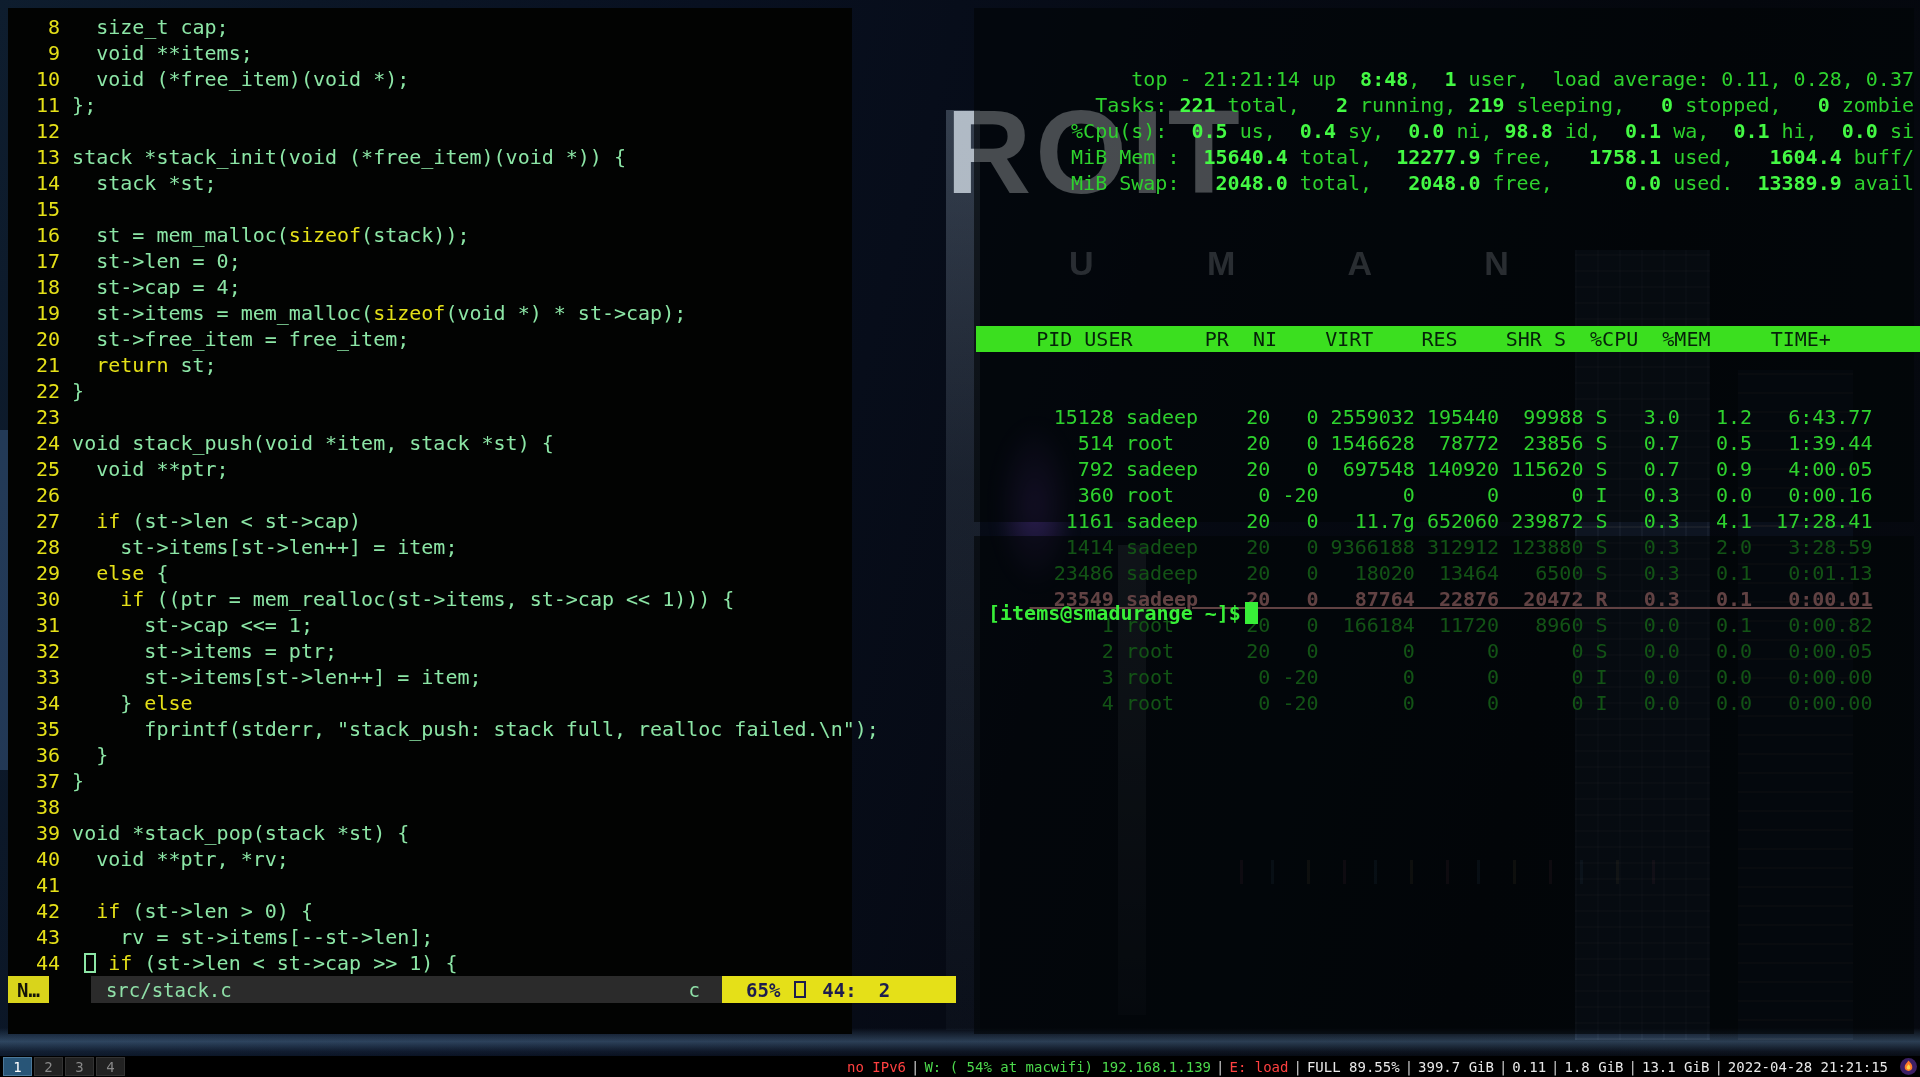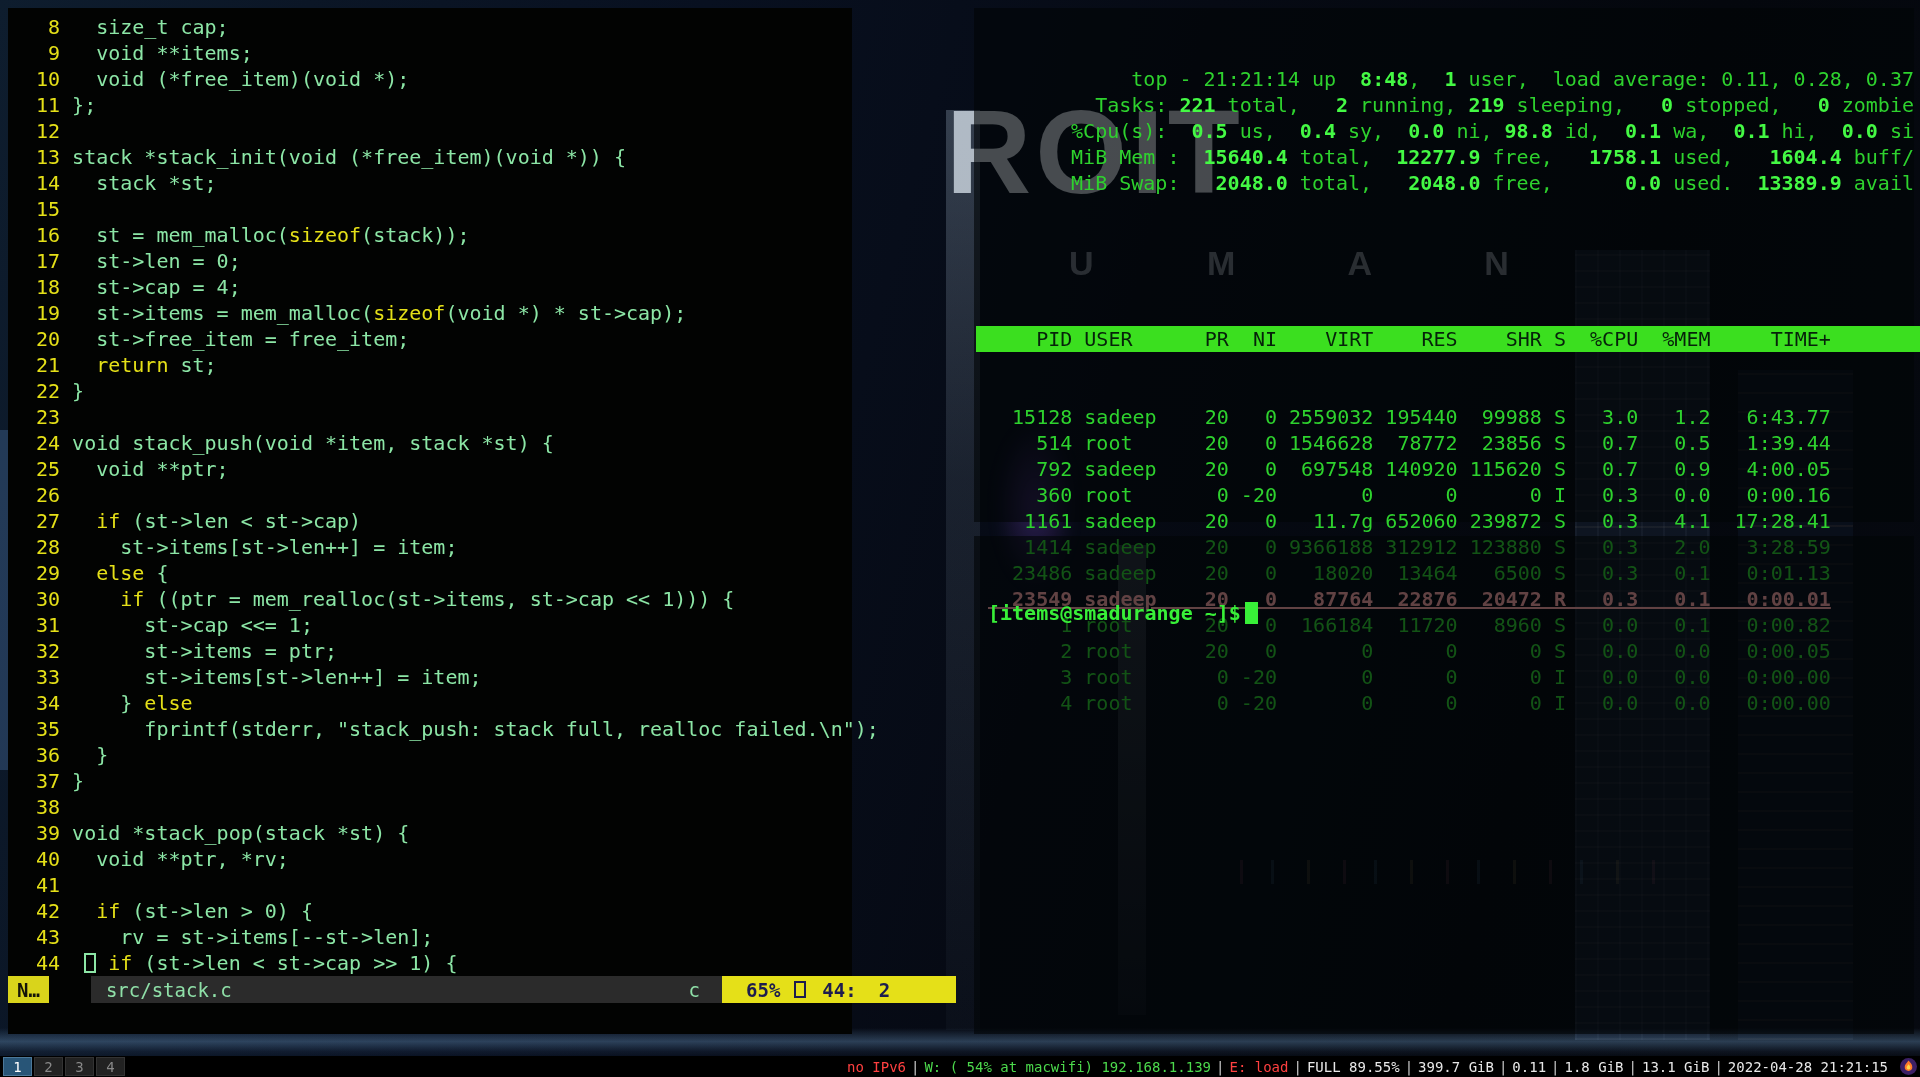--- a/index.html
+++ b/index.html
@@ -50,21 +50,21 @@
   .vs-pos .pcol { margin-left:22px; }
 
   
   .term { position:absolute; background:rgba(2,5,7,0.62); color:#2ed22e; font-size:20px; line-height:26px;
     white-space:pre; }
   #top-pane { left:974px; top:8px; width:940px; height:514px; padding:6px 0 0 14px; }
   #shell-pane { left:974px; top:536px; width:940px; height:498px; padding:12px 0 0 14px; }
   .tl { height:26px;text-align:right; }
   .bold, .tl b { font-weight:bold; color:#44f944; }
   #tophdr { height:26px; background:#3bdf1f; color:#06220a; margin-left:-12px; padding-left:12px; width:1100px; }
-  .tr { height:26px; }
+  .tr { height:26px;text-align:center; }
   .trb { font-weight:bold; color:#fca5a5;text-decoration:underline; }
   #prompt-line { display:flex; align-items:center; color:#38ef38; font-weight:bold; }
   #block-cursor { display:inline-block; width:13px; height:22px; background:#38ef38; margin-left:4px; }
 
   
   #bar { position:absolute; left:0; top:1056px; width:1920px; height:21px; background:#000;
     display:flex; align-items:center; }
   .ws { width:29px; height:19px; margin:0 1px; display:flex; align-items:center; justify-content:center;
     font-size:14px; background:#222; border:1px solid #333; color:#888; }
   .ws.active { background:#285577; border-color:#4c7899; color:#fff; }

